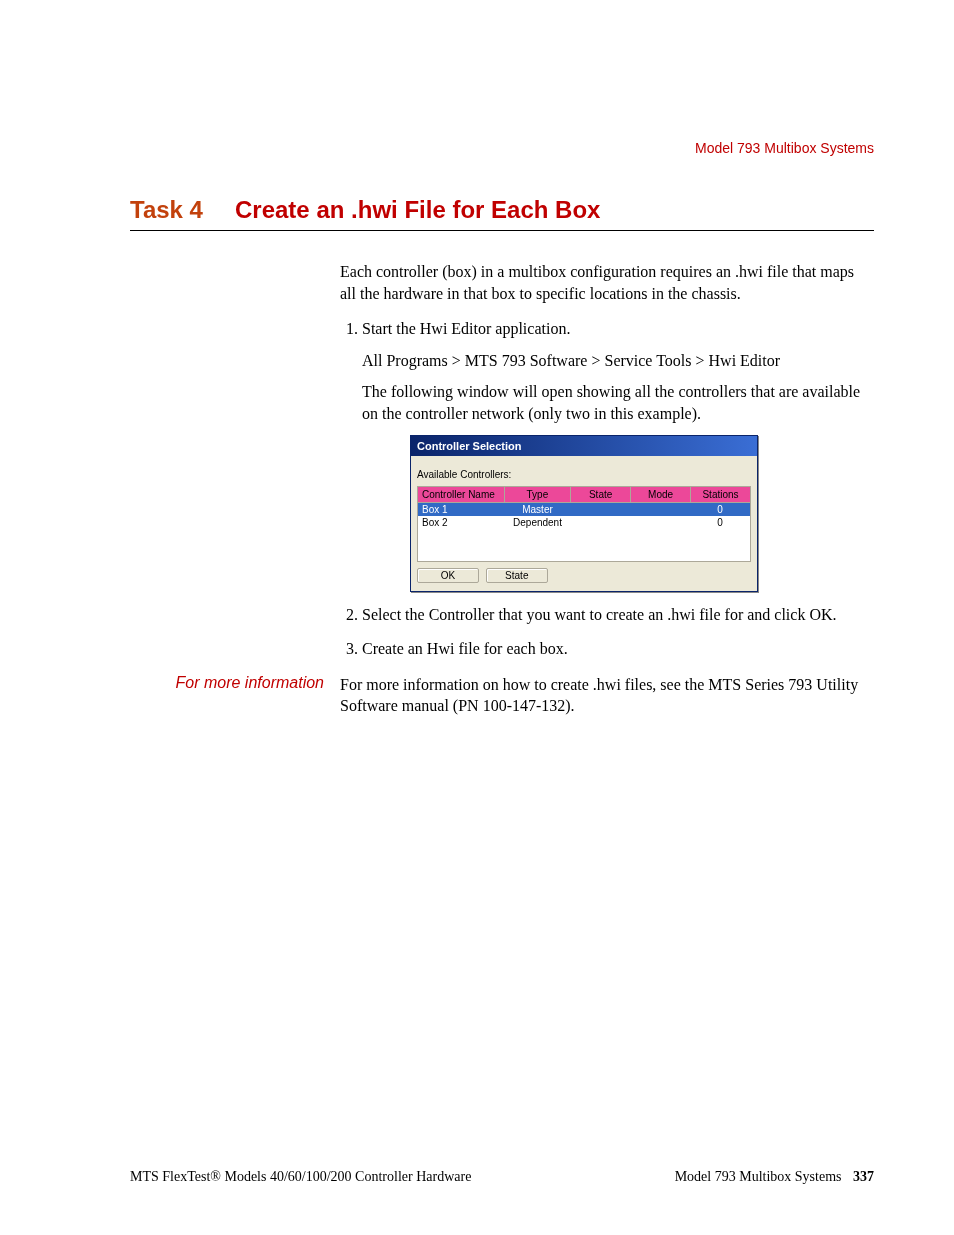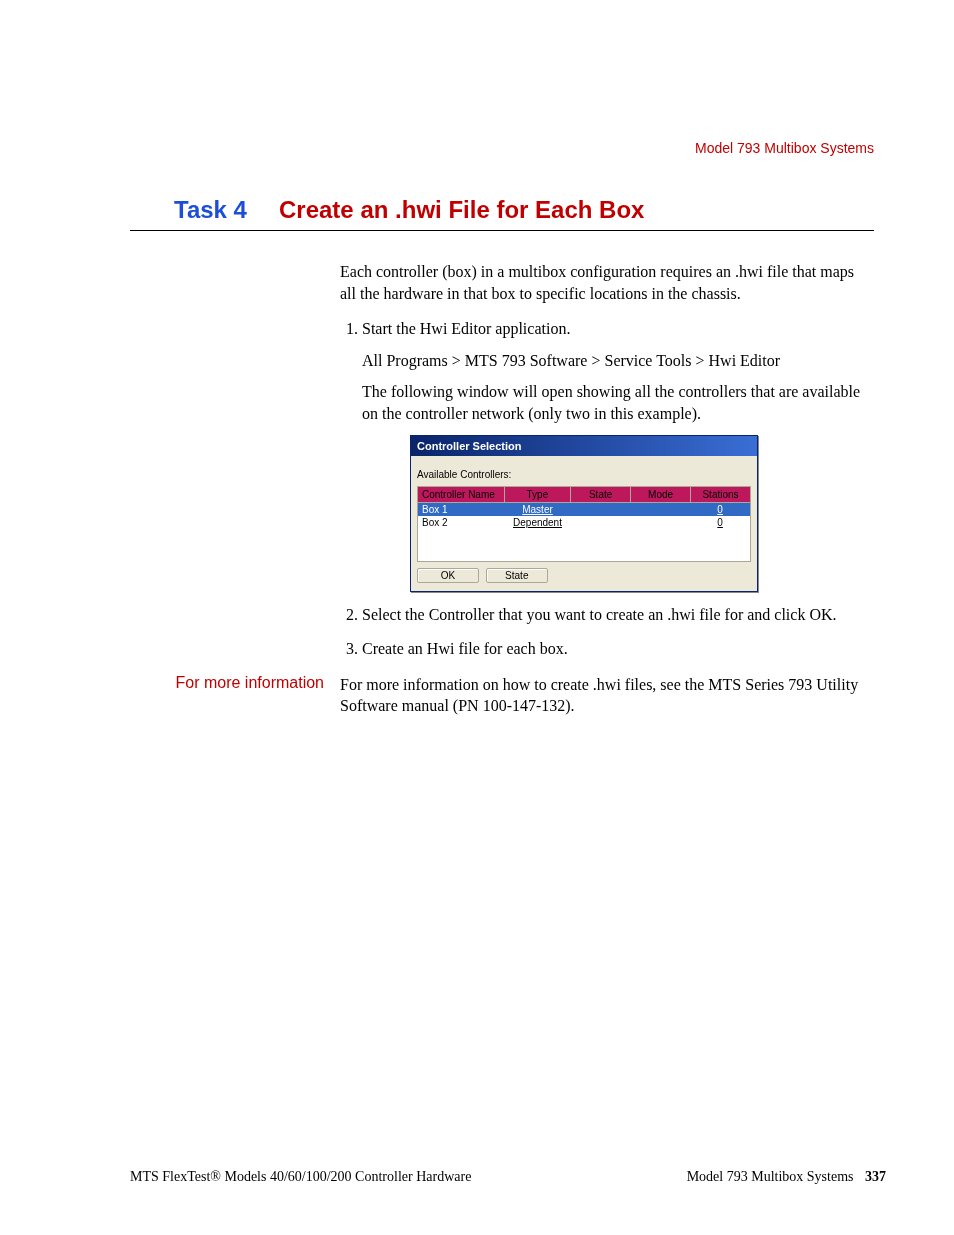--- a/index.html
+++ b/index.html
@@ -27,27 +27,26 @@
     margin-bottom: 40px;
   }
   .task-title-row {
     display: flex;
     align-items: baseline;
     border-bottom: 1px solid #000;
     padding-bottom: 6px;
     margin-bottom: 30px;
   }
   .task-label {
-    color: #1d4ed8;
+    color: #c2410c;
     font-family: Arial, Helvetica, sans-serif;
     font-weight: bold;
     font-size: 24px;
     width: 105px;
     flex-shrink: 0;
-    margin-left: 44px;
   }
   .task-heading {
     color: #c00000;
     font-family: Arial, Helvetica, sans-serif;
     font-weight: bold;
     font-size: 24px;
   }
   .body-col {
     margin-left: 210px;
   }
@@ -98,33 +97,33 @@
   }
   .tbl {
     width: 100%;
     border-collapse: collapse;
     font-size: 10px;
     background: #fff;
     table-layout: fixed;
   }
   .tbl th {
     border: 1px solid #aca899;
-    background: #be185d;
+    background: #ec4899;
     font-weight: normal;
     padding: 1px 4px;
     text-align: left;
     font-size: 10px;
   }
   .tbl th:nth-child(2), .tbl th:nth-child(3), .tbl th:nth-child(4), .tbl th:nth-child(5) { text-align: center; }
   .tbl td {
     padding: 0 4px;
     font-size: 10px;
     line-height: 1.3;
   }
-  .tbl td.center { text-align: center; text-decoration: underline; }
+  .tbl td.center { text-align: center; }
   tr.sel td {
     background: #316ac5;
     color: #fff;
   }
   .tbl-body-wrap {
     background: #fff;
     border: 1px solid #aca899;
     border-top: none;
     height: 58px;
     overflow: hidden;
@@ -149,20 +148,21 @@
   }
   .info-label {
     width: 210px;
     flex-shrink: 0;
     color: #c00000;
     font-family: Arial, Helvetica, sans-serif;
     font-size: 16px;
     text-align: right;
     padding-right: 16px;
     box-sizing: border-box;
+    font-style: italic;
   }
   .info-body {
     flex: 1;
   }
   ul.bullets {
     list-style: none;
     padding-left: 0;
     margin: 0;
   }
   ul.bullets li {
@@ -175,21 +175,21 @@
     content: "•";
     color: #c00000;
     position: absolute;
     left: 0;
     top: 0;
   }
   .footer {
     position: absolute;
     bottom: 50px;
     left: 130px;
-    right: 68px;
+    right: 80px;
     display: flex;
     justify-content: space-between;
     font-size: 14px;
   }
   .footer .pnum { font-weight: bold; margin-left: 8px; }
 </style>
 </head>
 <body>
 
 <div class="page">

